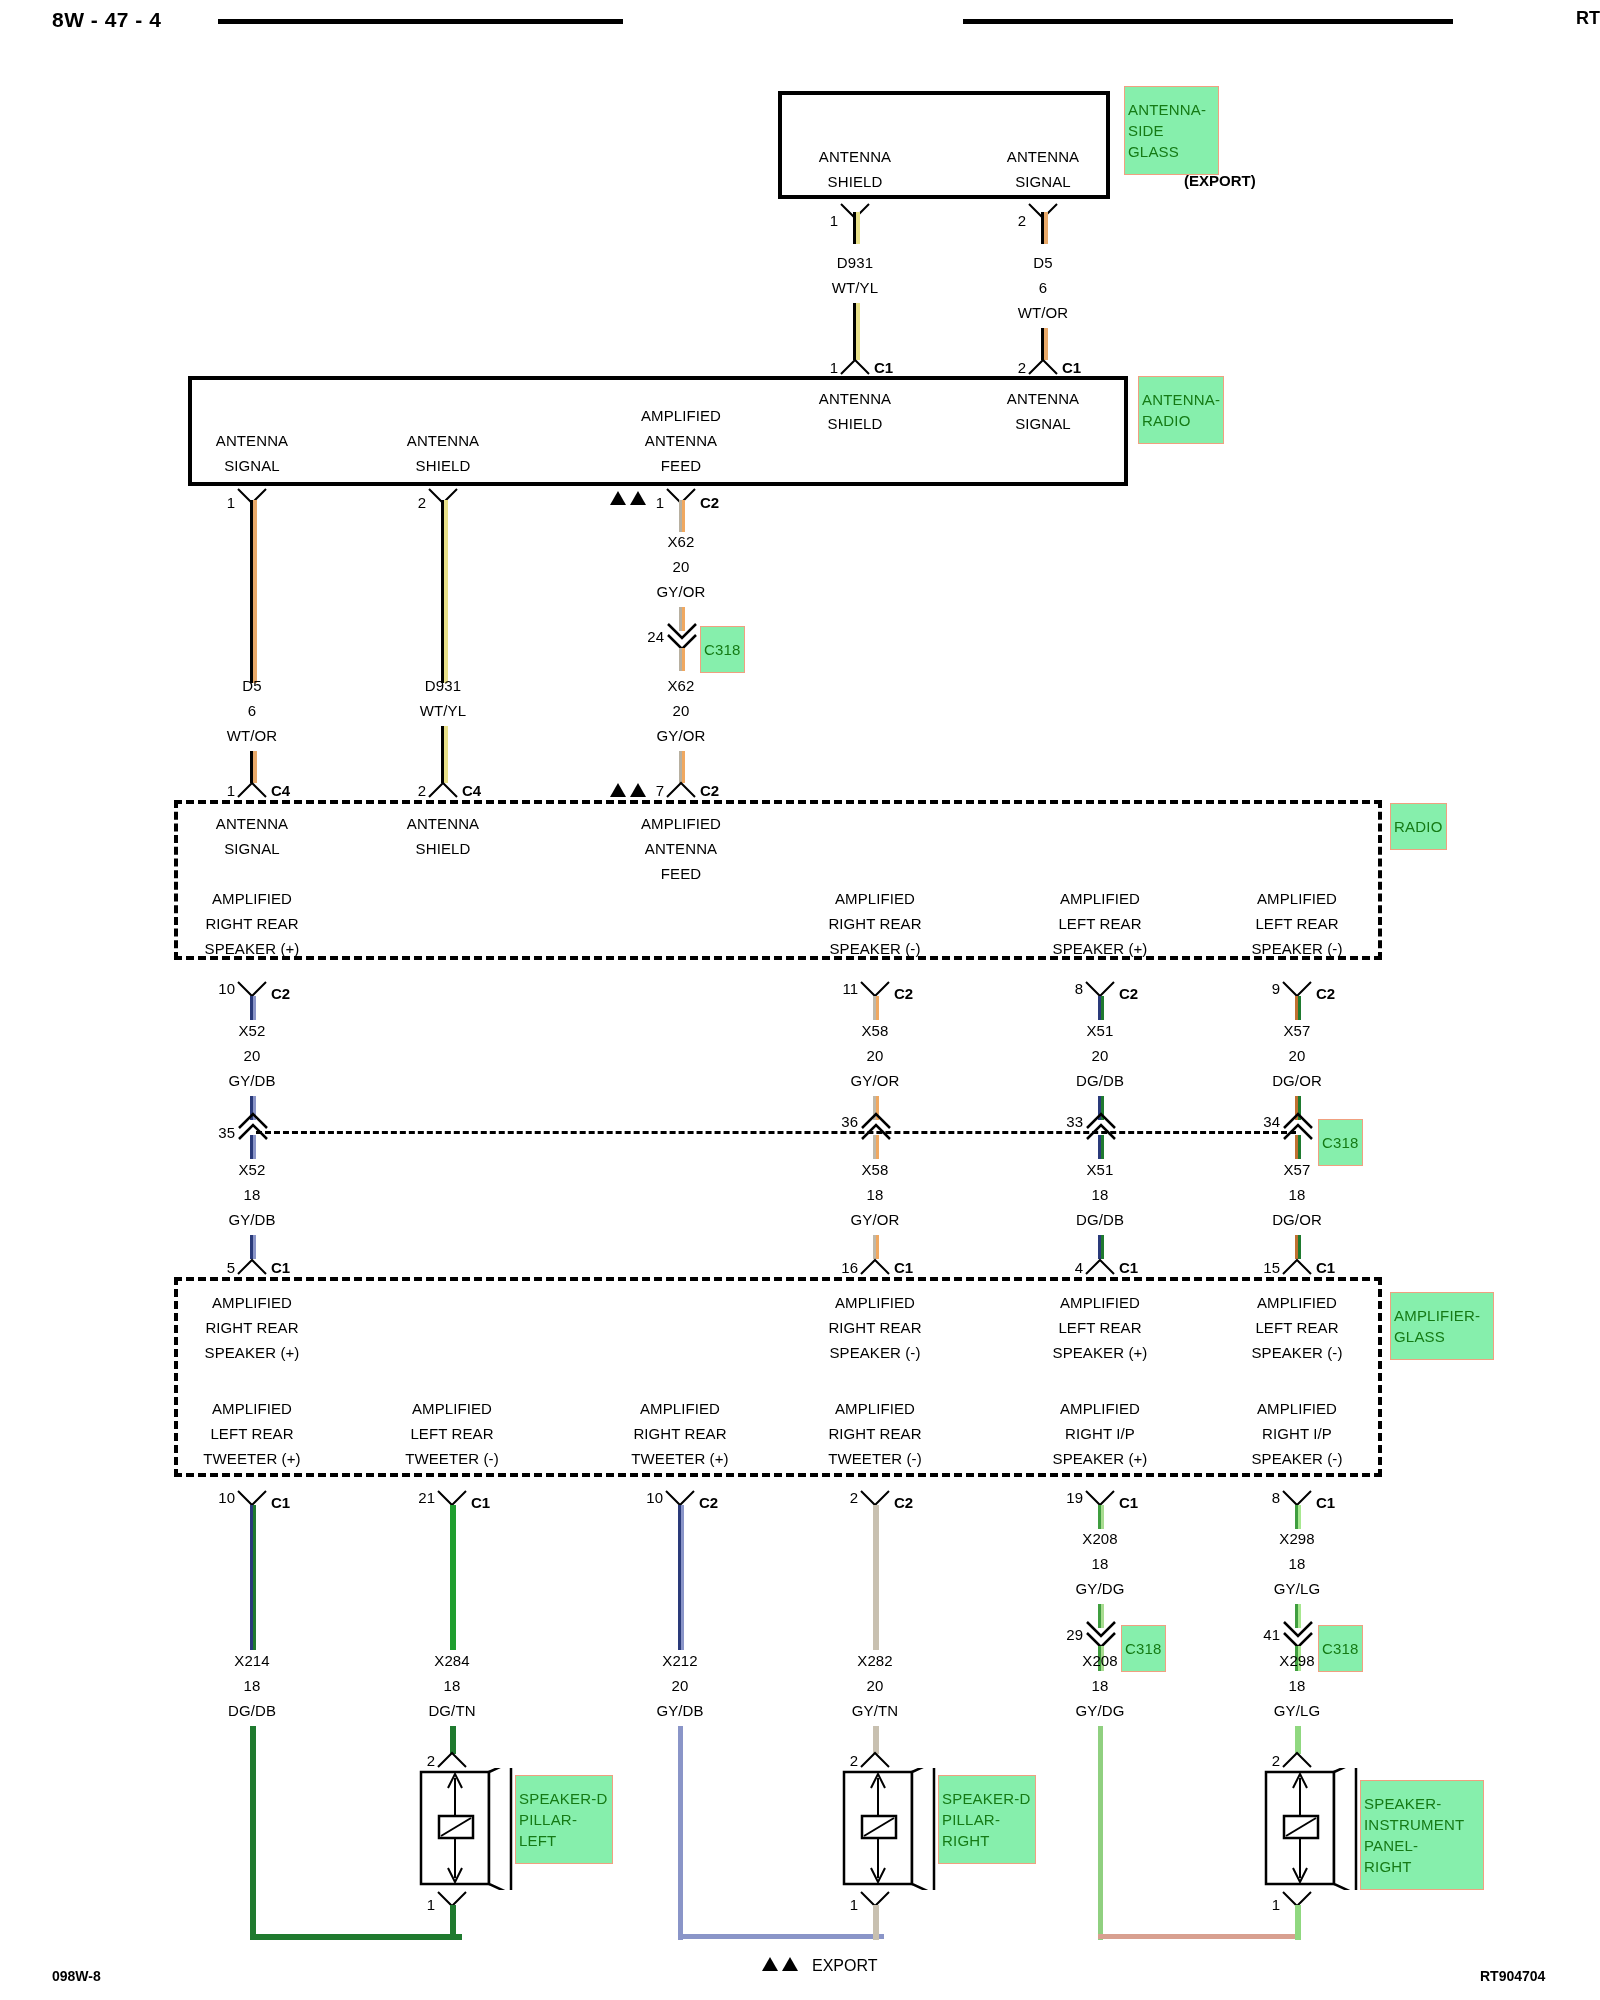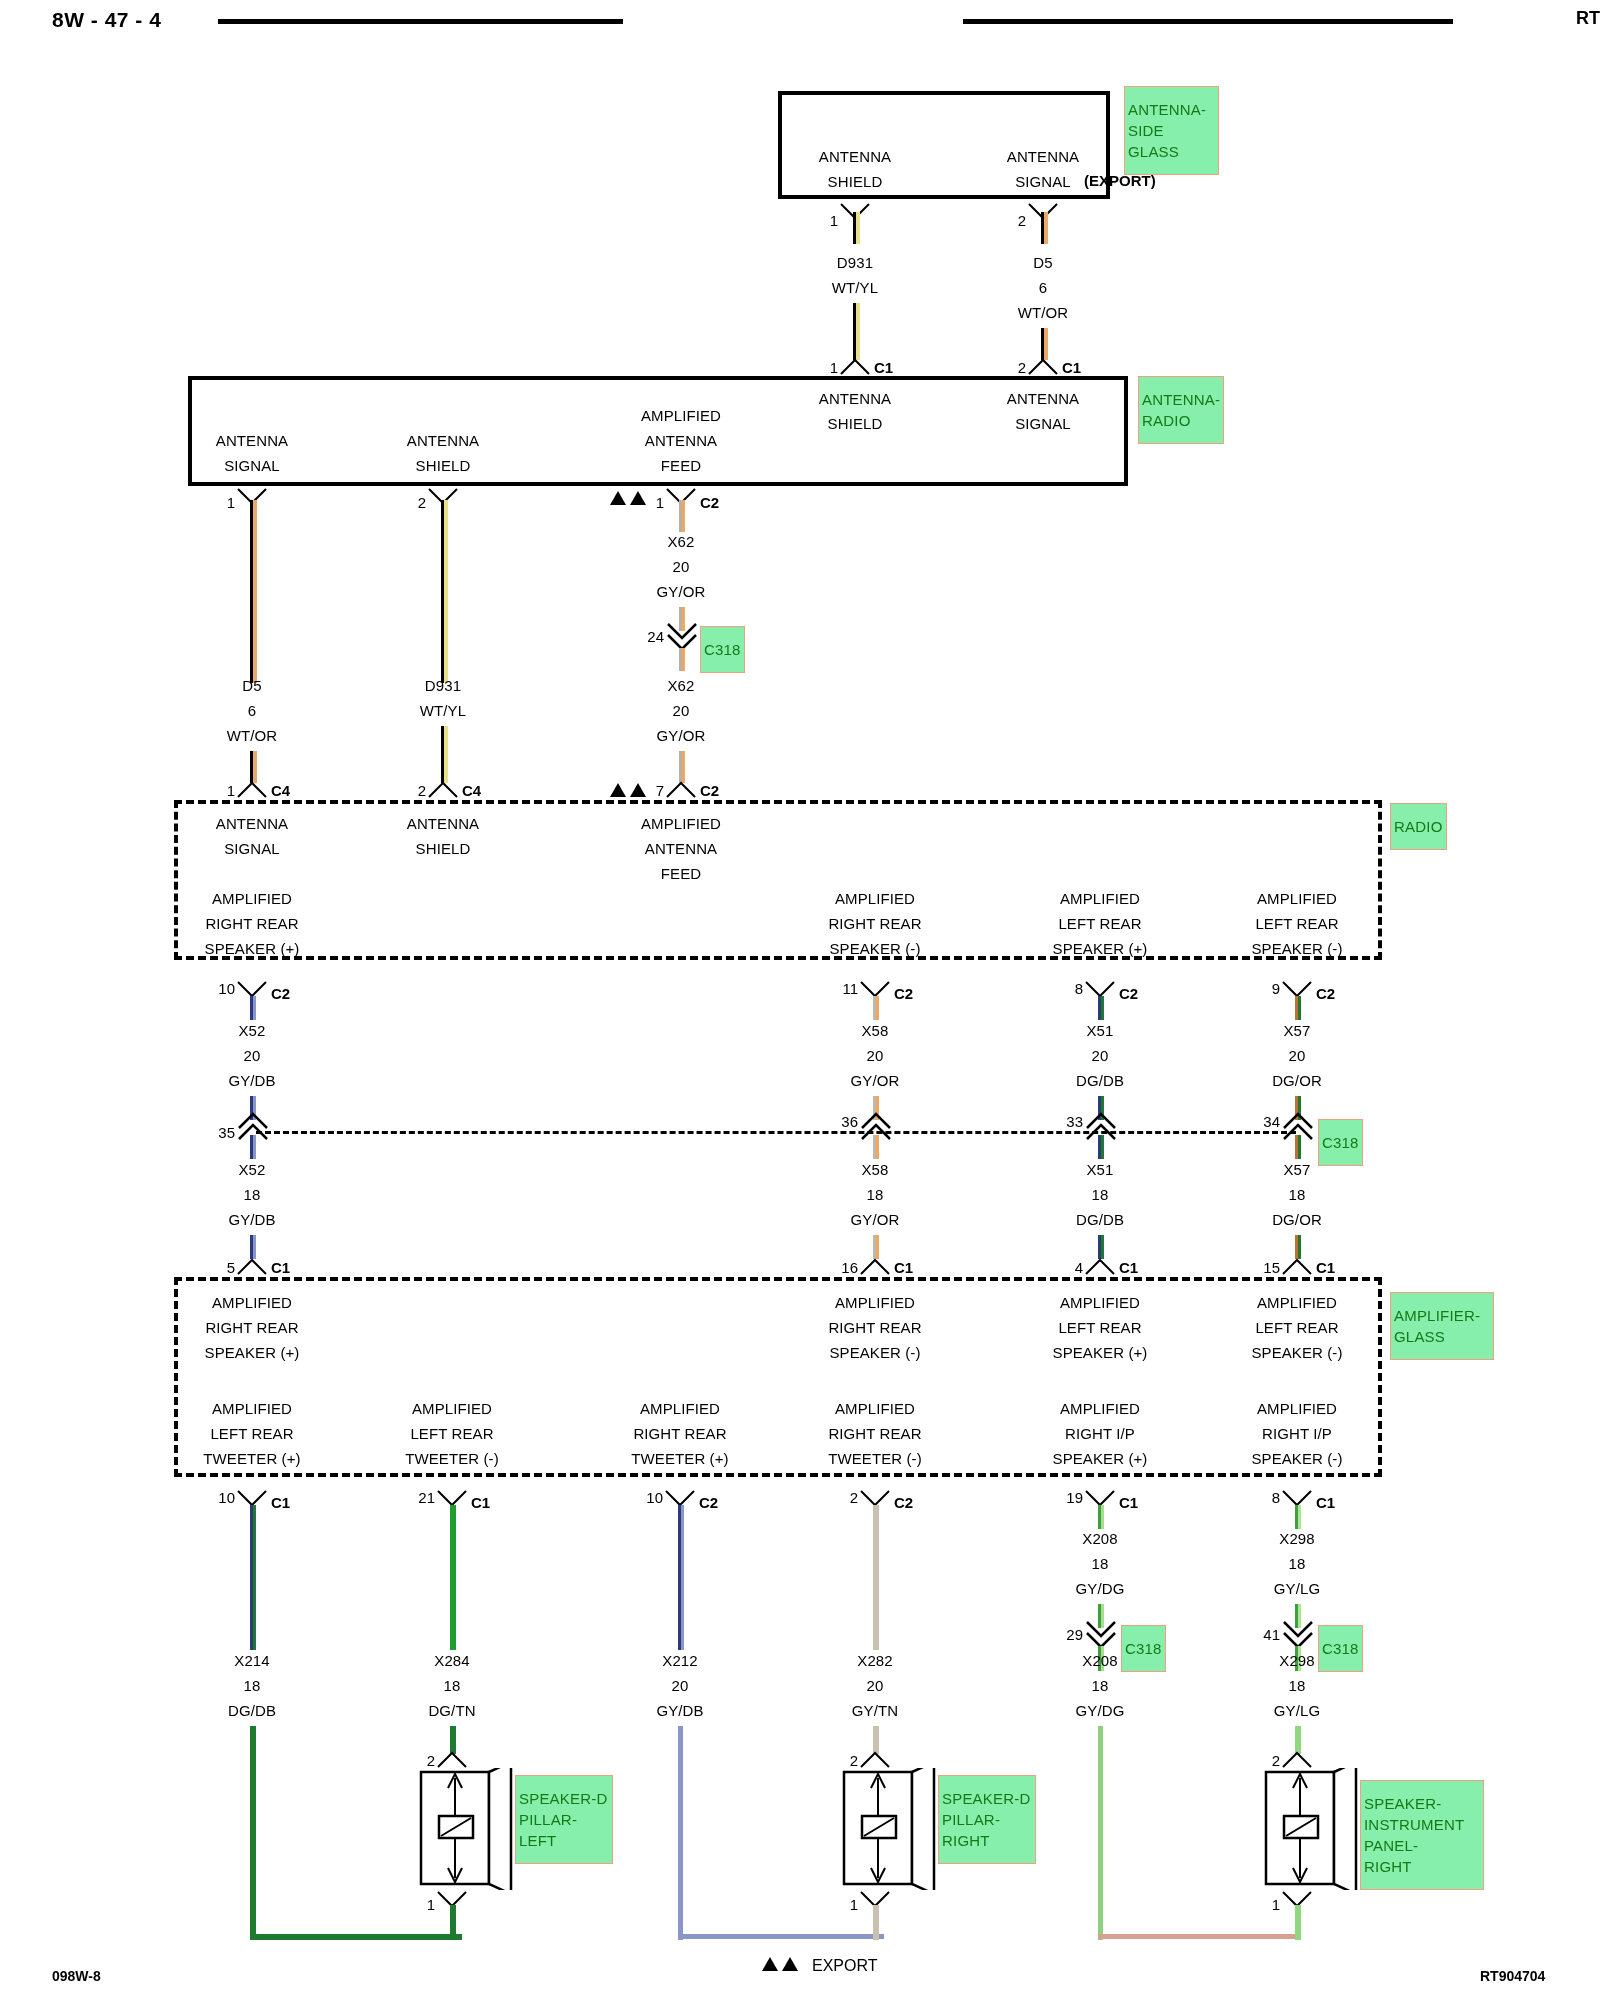--- a/index.html
+++ b/index.html
@@ -61,21 +61,21 @@
 
   <div class="solidbox" style="left:778px; top:91px; width:332px; height:108px;"></div>
   <div class="ctext" style="left:855px; top:148px;">ANTENNA</div>
   <div class="ctext" style="left:855px; top:173px;">SHIELD</div>
   <div class="ctext" style="left:1043px; top:148px;">ANTENNA</div>
   <div class="ctext" style="left:1043px; top:173px;">SIGNAL</div>
 
   <div class="tag" style="left:1124px; top:86px; width:95px;">ANTENNA-
 SIDE
 GLASS</div>
-  <div class="tagplain" style="left:1084px; top:172px;text-align:center;">(EXPORT)</div>
+  <div class="tagplain" style="left:1184px; top:172px;text-align:center;">(EXPORT)</div>
 
   <svg class="glyph" style="left:838px; top:202px;" width="36" height="28">
     <path d="M3 2 L17 16 L31 2" stroke="#000" stroke-width="2" fill="none"></path>
   </svg>
   <div class="pin" style="left:838px; top:212px;">1</div>
   <div class="wseg" style="left:853px; top:212px; width:3px; height:32px; background:#000;"></div>
   <div class="wseg" style="left:856px; top:212px; width:4px; height:32px; background:#e8e08a;"></div>
   <div class="ctext" style="left:855px; top:254px;">D931</div>
   <div class="ctext" style="left:855px; top:279px;">WT/YL</div>
   <div class="wseg" style="left:853px; top:303px; width:3px; height:57px; background:#000;"></div>

